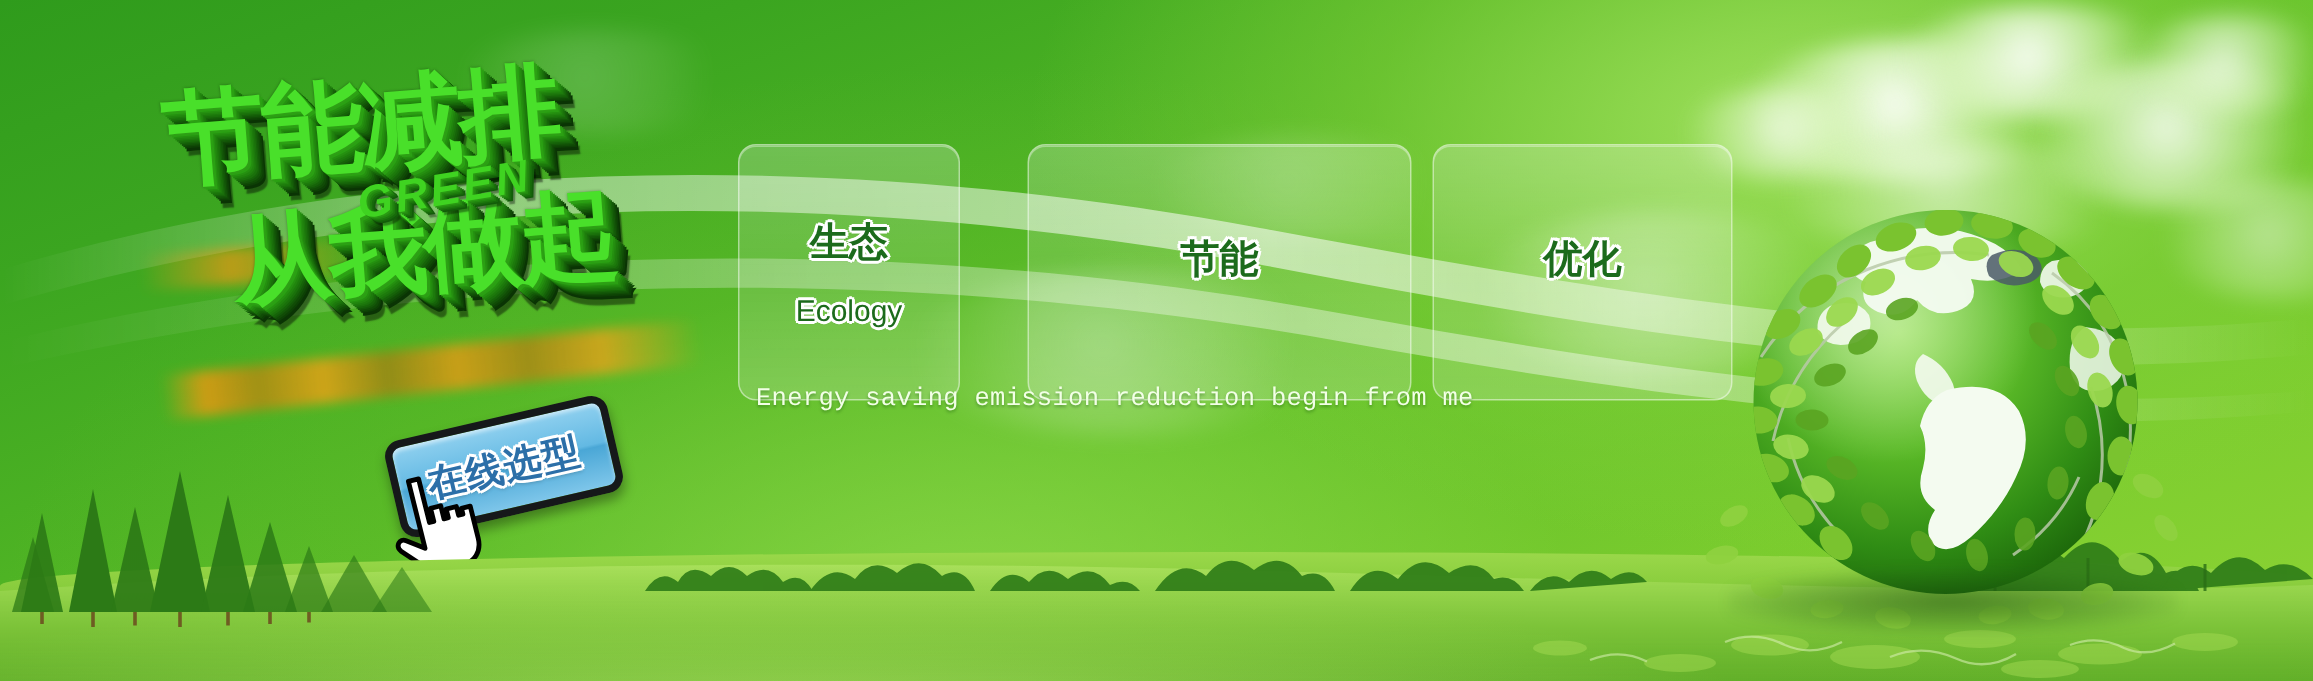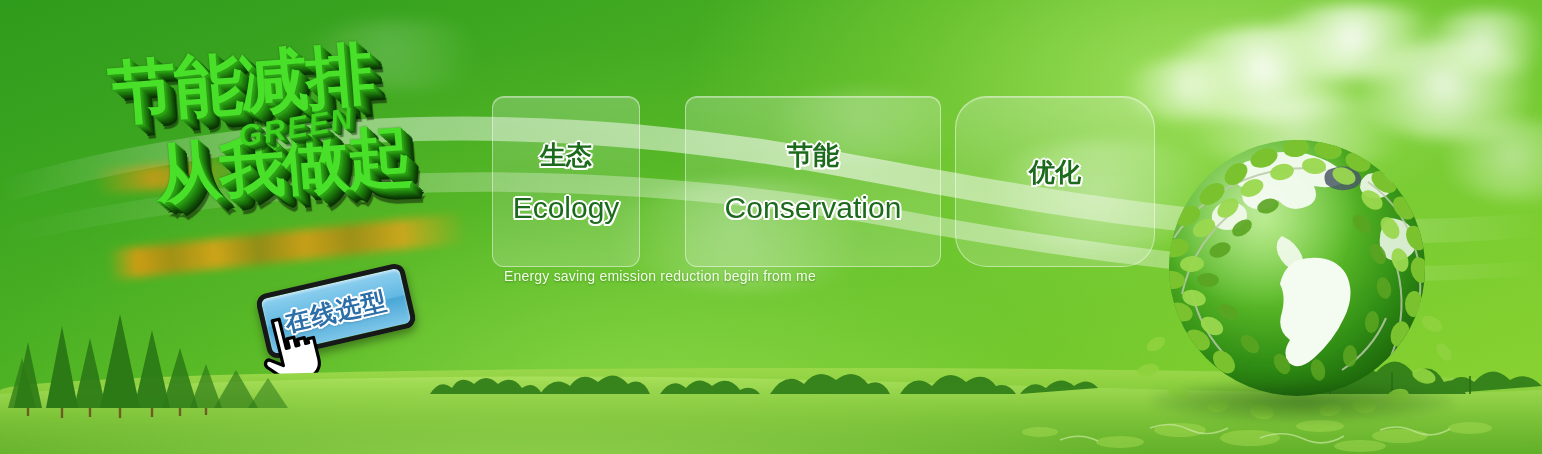--- a/index.html
+++ b/index.html
@@ -103,44 +103,44 @@
     background:linear-gradient(180deg, rgba(255,255,255,.22) 0%, rgba(255,255,255,.12) 45%, rgba(255,255,255,.18) 100%);
     box-shadow:inset 0 1px 0 rgba(255,255,255,.35);
     display:flex;flex-direction:column;
     align-items:center;justify-content:center;
     height:171px;
     padding:0 16px;
     box-sizing:border-box;
   }
   .card-1{width:148px;}
   .card-2{width:256px;margin-left:31px;}
-  .card-3{width:200px;border-radius:32px;}
+  .card-3{width:200px;}
   .card-cn{
     font-family:"DejaVu Sans","Liberation Sans",sans-serif;
     font-size:26px;font-weight:bold;color:#1c6b1c;
     margin-bottom:18px;
     text-shadow:
       -1.5px -1.5px 0 #fff, 1.5px -1.5px 0 #fff, -1.5px 1.5px 0 #fff, 1.5px 1.5px 0 #fff,
       -2px 0 0 #fff, 2px 0 0 #fff, 0 -2px 0 #fff, 0 2px 0 #fff,
       0 1px 2px rgba(0,0,0,.18);
   }
   .card-en{
     font-family:"Liberation Sans","DejaVu Sans",sans-serif;
-    font-size:30px;color:#1c6b1c;white-space:nowrap;
+    font-size:20px;color:#1c6b1c;white-space:nowrap;
     text-shadow:
       -1.5px -1.5px 0 #fff, 1.5px -1.5px 0 #fff, -1.5px 1.5px 0 #fff, 1.5px 1.5px 0 #fff,
       -2px 0 0 #fff, 2px 0 0 #fff, 0 -2px 0 #fff, 0 2px 0 #fff,
       0 1px 2px rgba(0,0,0,.18);
   }
 
   
   .tagline{
-    position:absolute;left:504px;top:268px;
-    font-family:Liberation Sans, sans-serif;
-    font-size:14px;color:#f2ffe6;letter-spacing:.2px;
+    position:absolute;left:504px;top:257px;
+    font-family:Liberation Mono, monospace;
+    font-size:17px;color:#f2ffe6;letter-spacing:.2px;
     text-shadow:0 1px 2px rgba(0,60,0,.35);
     white-space:nowrap;
   }
 
   
   .cta-wrap{position:absolute;left:252px;top:270px;width:180px;height:115px;}
   .cta-btn{
     position:absolute;left:8px;top:8px;
     width:142px;height:56px;
     transform:rotate(-13deg);
@@ -228,21 +228,20 @@
     <div class="hl-glow"></div>
   </div>
 
   <div class="cards">
     <div class="card card-1">
       <div class="card-cn">生态</div>
       <div class="card-en">Ecology</div>
     </div>
     <div class="card card-2">
       <div class="card-cn">节能</div>
-      <div class="card-en">Conservation</div>
     </div>
     <div class="card card-3">
       <div class="card-cn">优化</div>
     </div>
   </div>
 
   <div class="tagline">Energy saving emission reduction begin from me</div>
 
   <div class="cta-wrap">
     <div class="cta-btn">

